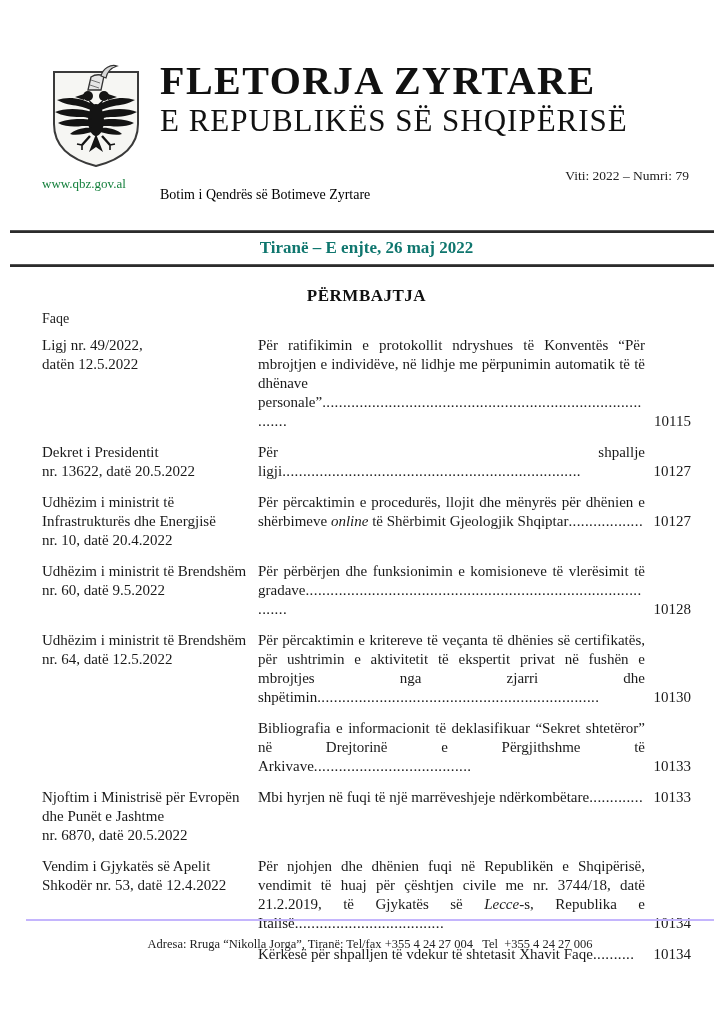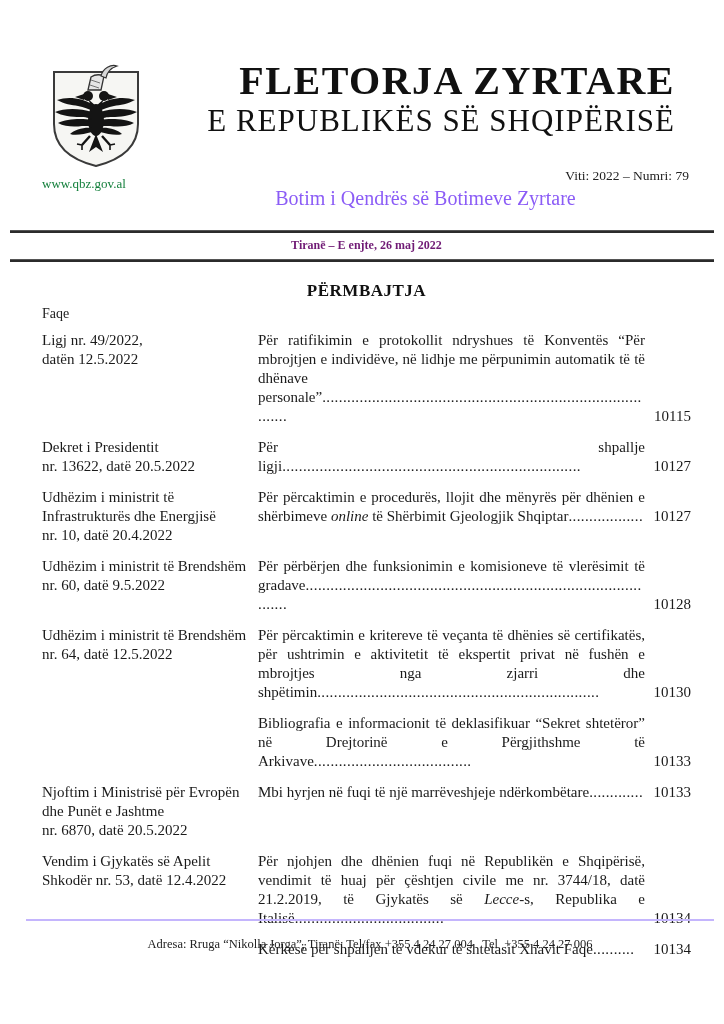--- a/index.html
+++ b/index.html
@@ -6,36 +6,36 @@
   html,body { background:#ffffff; }
   body { font-family:"Liberation Serif","DejaVu Serif",serif; color:#1a1a1a; }
   .page {
     position:relative; width:724px; height:1024px; background:#ffffff;
     padding:60px 33px 0 42px; overflow:hidden;
   }
 
   
   .masthead { position:relative; height:150px; }
   .coat { position:absolute; left:2px; top:0; width:104px; height:112px; }
-  .titles { position:absolute; left:118px; right:16px; top:0; text-align:right; }
+  .titles { position:absolute; left:118px; right:16px; top:0; text-align:left; }
   .title1 { font-size:40px; font-weight:bold; letter-spacing:1.5px; line-height:1.05; color:#111; }
   .title2 { font-size:31px; font-weight:normal; letter-spacing:1px; line-height:1.2; color:#111; }
   .site   { position:absolute; left:0;  top:116px; font-size:13px; color:#15803d; }
   .issue  { position:absolute; right:2px; top:108px; font-size:13.5px; color:#222; }
-  .publisher { position:absolute; left:118px; right:0; top:127px; text-align:center; font-size:20px; color:#8b5cf6; }
+  .publisher { position:absolute; left:118px; right:0; top:127px; font-size:14px; color:#000000; }
 
   
   .double-rule {
     margin-left:-32px; margin-right:-23px;
     height:3px; border-top:1px solid #555; border-bottom:2px solid #2b2b2b;
   }
   .rule-top { margin-top:20px; }
 
   
-  .date-banner { text-align:center; font-weight:bold; font-size:12px; padding:5px 0 6px; color:#701a75; }
+  .date-banner { text-align:center; font-weight:bold; font-size:17px; padding:5px 0 6px; color:#0f766e; }
 
   
   .toc-heading { margin-top:19px; text-align:center; font-weight:bold; font-size:17px; letter-spacing:.5px; color:#111; }
   .faqe { text-align:left; font-size:14px; margin-top:5px; padding-right:2px; color:#222; }
   .entries { margin-top:9px; }
   .entry { display:flex; align-items:flex-start; margin-bottom:12px; font-size:15px; line-height:19px; }
   .src  { width:216px; padding-right:10px; white-space:pre-line; }
   .mid  { flex:1; display:flex; align-items:stretch; }
   .desc { width:387px; text-align:justify; }
   .desc .it { font-style:italic; }

